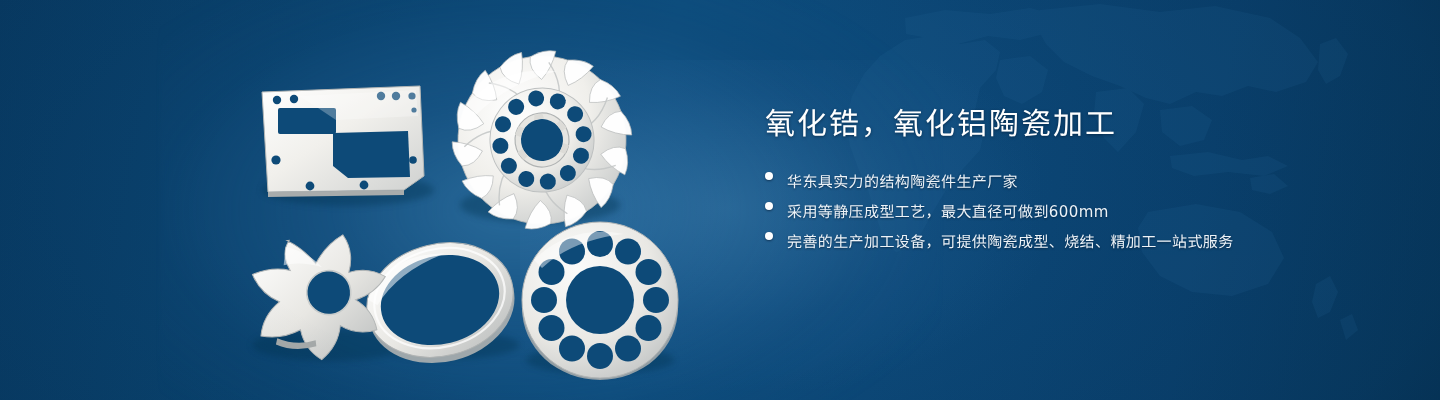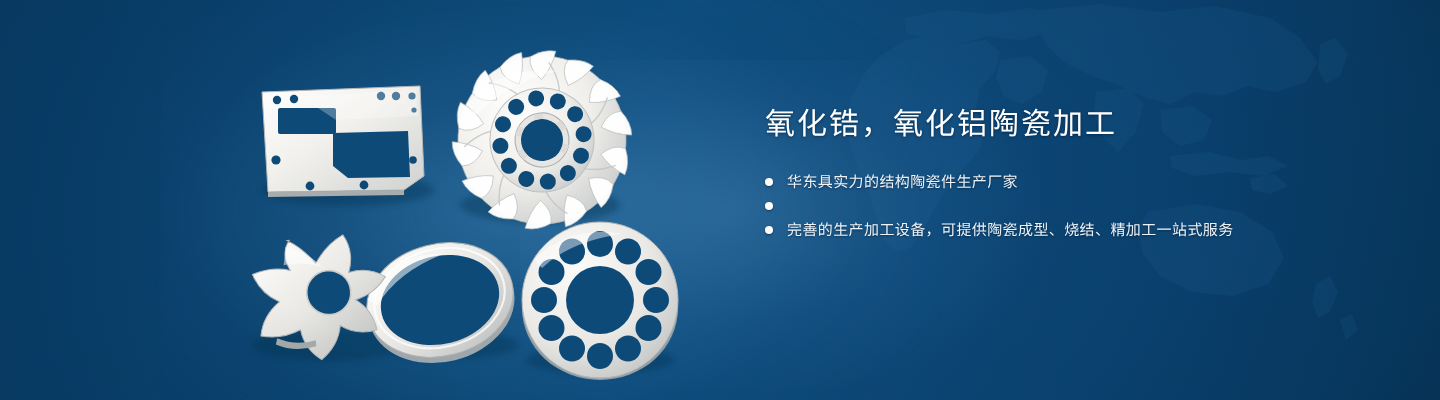--- a/index.html
+++ b/index.html
@@ -86,21 +86,20 @@
     text-shadow:0 1px 3px rgba(0,20,40,0.55);
     white-space:nowrap;
     font-family:Liberation Mono, monospace;
   }
   .bullets{
     list-style:none;
     margin:0; padding:0;
   }
   .bullet{
     display:flex;
-    align-items:center;
     margin-bottom:10px;
     white-space:nowrap;
   }
   .bullet:last-child{margin-bottom:4px;}
   .dot{
     flex:0 0 auto;
     width:8px; height:8px;
     border-radius:50%;
     background:#ffffff;
     margin-right:14px;
@@ -341,20 +340,21 @@
   <div class="copy">
     <h1 class="headline">氧化锆，氧化铝陶瓷加工</h1>
 
     <ul class="bullets">
       <li class="bullet">
         <span class="dot"></span>
         <span class="btext">华东具实力的结构陶瓷件生产厂家</span>
       </li>
       <li class="bullet">
         <span class="dot"></span>
+        <span class="btext">采用等静压成型工艺，最大直径可做到600mm</span>
       </li>
       <li class="bullet">
         <span class="dot"></span>
         <span class="btext">完善的生产加工设备，可提供陶瓷成型、烧结、精加工一站式服务</span>
       </li>
     </ul>
   </div>
 
 </div>
 

